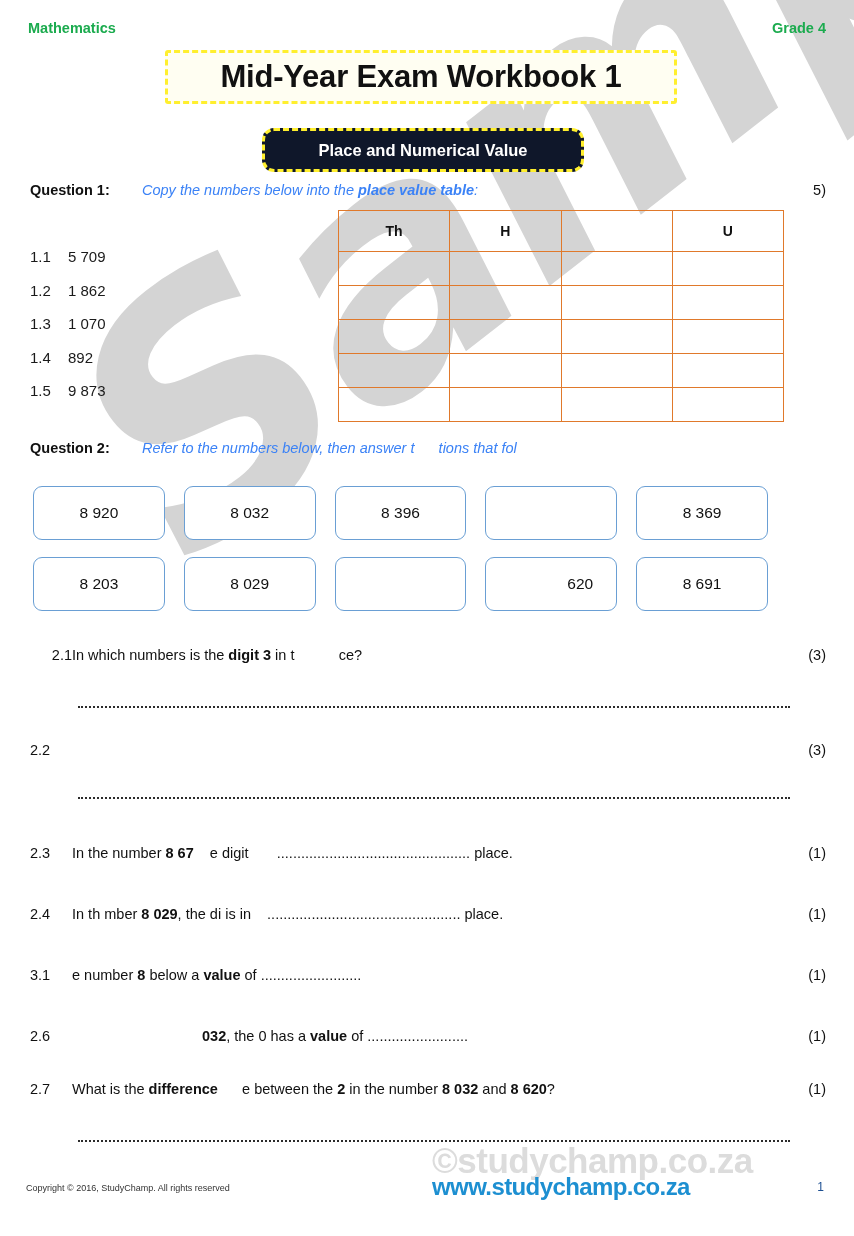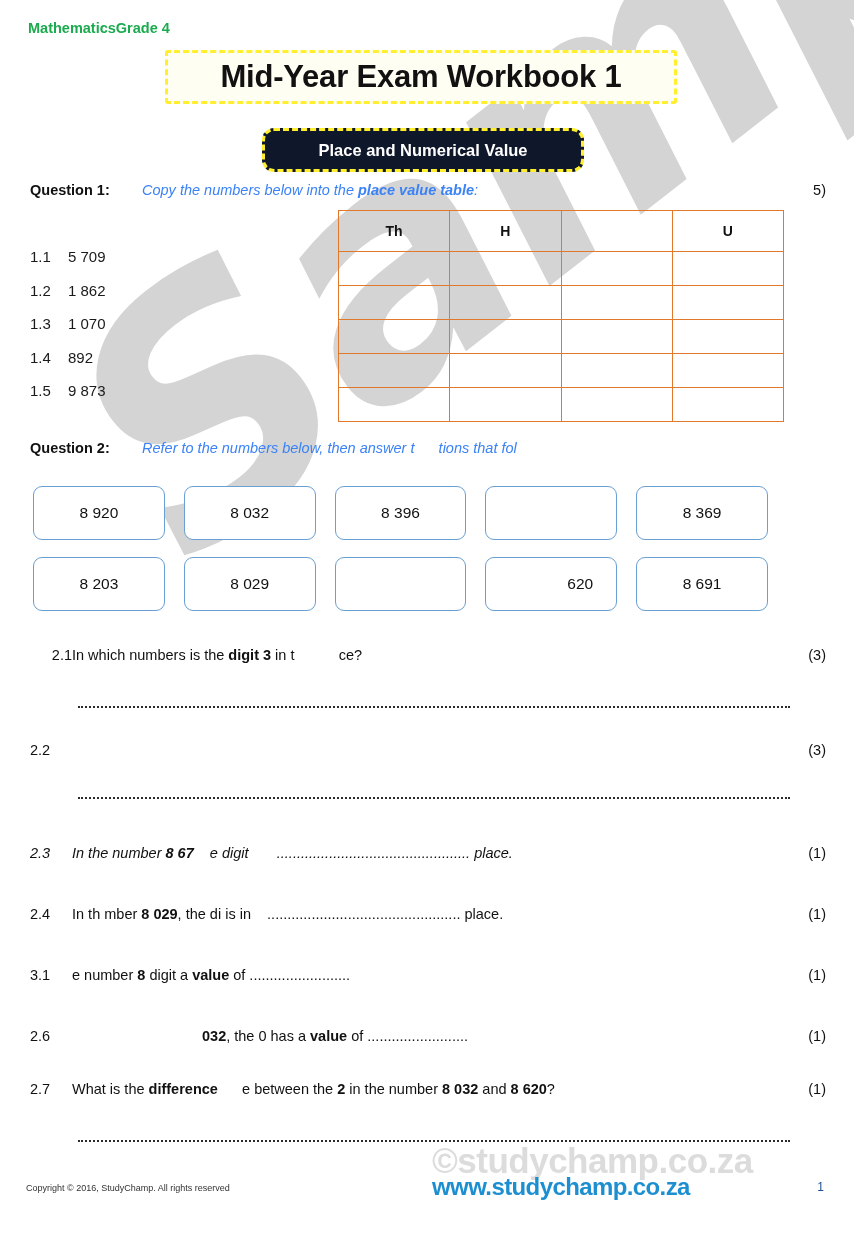--- a/index.html
+++ b/index.html
@@ -45,21 +45,21 @@
     font-weight: bold;
     color: #dcdcdc;
     letter-spacing: -0.5px;
     white-space: nowrap;
     user-select: none;
   }
 
   
   .top-bar {
     position: absolute; left: 0; top: 20px; width: 854px;
-    display: flex; justify-content: flex-start;
+    display: flex; justify-content: space-between;
     padding: 0 28px;
     z-index: 10;
   }
   .top-bar span {
     color: #1bab4e;
     font-size: 14.5px;
     font-weight: bold;
   }
 
   
@@ -342,35 +342,35 @@
   </div>
   <div class="marks" style="top:647px;">(3)</div>
   <div class="dots" style="top:706px;"></div>
 
   <div class="sub-q" style="top:742px;">
     <span class="sq-idx">2.2</span>
   </div>
   <div class="marks" style="top:742px;">(3)</div>
   <div class="dots" style="top:797px;"></div>
 
-  <div class="sub-q" style="top:845px;font-style:italic;">
+  <div class="sub-q" style="top:845px;">
     <span class="sq-idx">2.3</span>
     <span class="sq-text"><span>In the number </span><b>8 67</b><span>&nbsp;&nbsp;&nbsp;</span><span> e digit</span><span>&nbsp;&nbsp;&nbsp;&nbsp;&nbsp;&nbsp;&nbsp;</span><span>................................................ place.</span></span>
   </div>
   <div class="marks" style="top:845px;">(1)</div>
 
   <div class="sub-q" style="top:906px;">
     <span class="sq-idx">2.4</span>
     <span class="sq-text"><span>In th     mber </span><b>8 029</b><span>, the di      is in </span><span>&nbsp;&nbsp;&nbsp;</span><span>................................................ place.</span></span>
   </div>
   <div class="marks" style="top:906px;">(1)</div>
 
   <div class="sub-q" style="top:967px; left:72px;">
     <span class="sq-idx" style="position:absolute; left:-42px;">3.1</span>
-    <span class="sq-text"><span>e number </span><b>8</b><span>    digit     a </span><b>value</b><span> of .........................</span></span>
+    <span class="sq-text"><span>e number </span><b>8</b><span>    below     a </span><b>value</b><span> of .........................</span></span>
   </div>
   <div class="marks" style="top:967px;">(1)</div>
 
   <div class="sub-q" style="top:1028px; left:202px;">
     <span class="sq-idx" style="position:absolute; left:-172px;">2.6</span>
     <span class="sq-text"><b>032</b><span>, the      0 has a </span><b>value</b><span> of .........................</span></span>
   </div>
   <div class="marks" style="top:1028px;">(1)</div>
 
   <div class="sub-q" style="top:1081px;">

